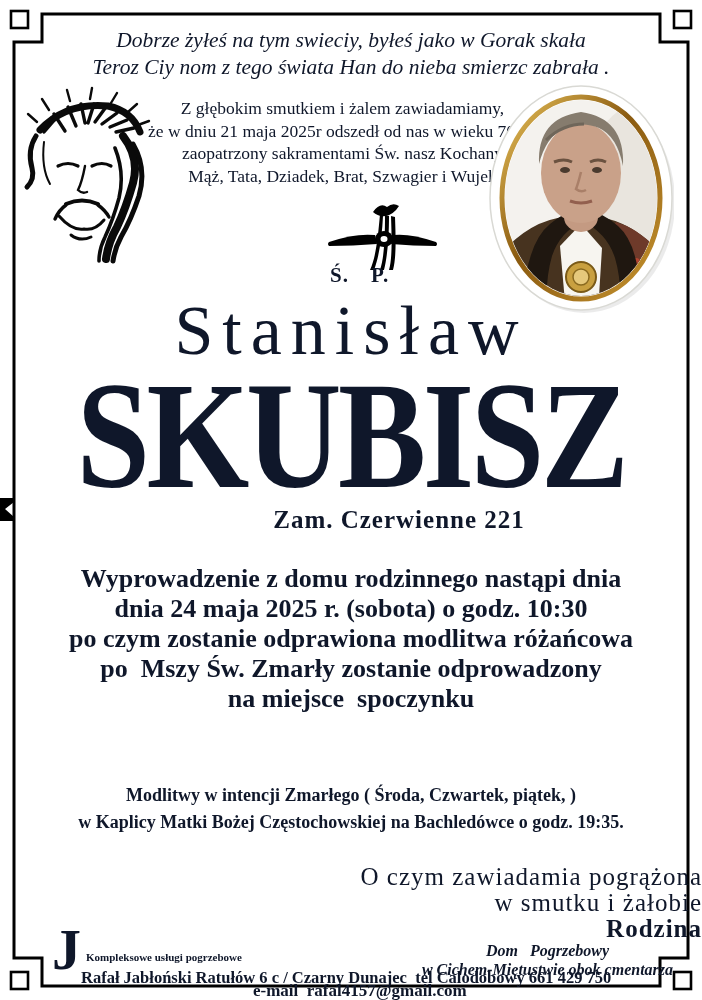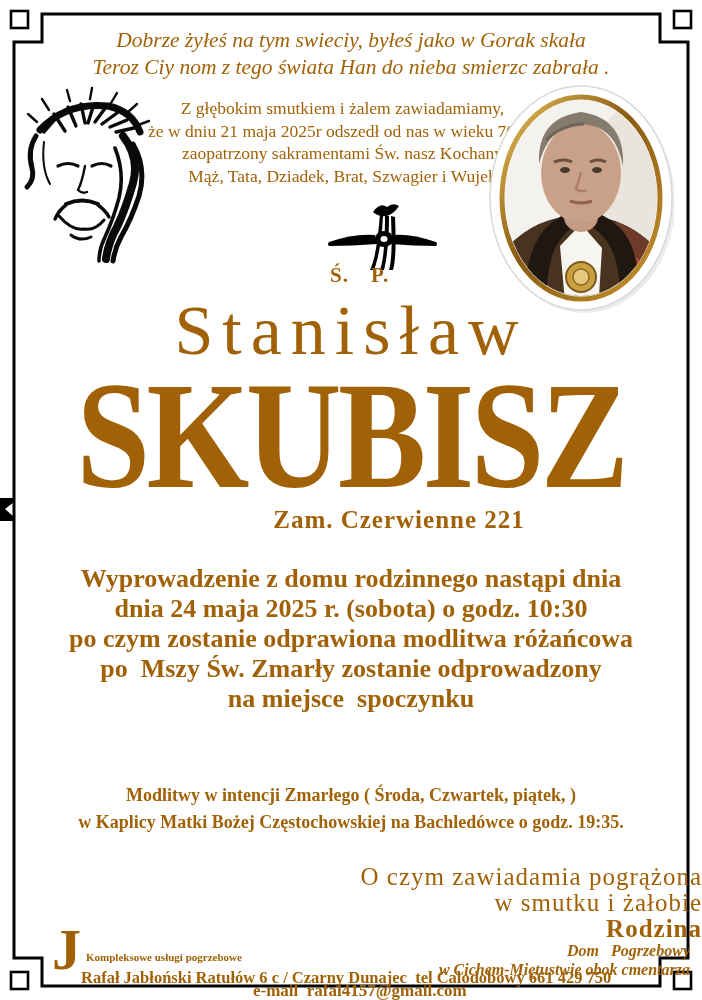--- a/index.html
+++ b/index.html
@@ -1,18 +1,18 @@
 <!DOCTYPE html>
 <html><head>
 <meta charset="utf-8">
 <style>
   html,body{margin:0;padding:0;background:#ffffff;}
   .page{
     position:relative;width:702px;height:1000px;background:#ffffff;overflow:hidden;
-    font-family:"Liberation Serif", serif;color:#a16207;
+    font-family:"Liberation Serif", serif;color:#0f172a;
   }
   .abs{position:absolute;}
   .center{left:0;width:702px;text-align:center;}
   .line{white-space:pre;}
   
   .epitaph{top:27px;font-style:italic;font-size:21.5px;line-height:27px;}
   
   .announce{left:145px;top:97px;width:395px;text-align:center;font-size:17.5px;line-height:22.5px;}
   
   .sp{font-weight:bold;font-size:21px;letter-spacing:1px;}
@@ -28,21 +28,21 @@
   .prayers{top:782px;font-size:18px;line-height:27px;font-weight:bold;}
   .closing{top:864px;font-size:25px;line-height:26px;letter-spacing:1px;text-align:right;}
   .closing .family{font-weight:bold;}
   
   .fh-logo{left:52px;top:928px;display:flex;align-items:flex-start;font-weight:bold;}
   .fh-logo .big-j{font-size:58px;line-height:44px;}
   .fh-logo .rest{font-size:34px;line-height:40px;letter-spacing:2px;}
   .fh-tagline{left:86px;top:951px;font-size:11px;font-weight:bold;}
   .fh-contact{left:44px;top:968px;font-size:16.5px;font-weight:bold;padding-left:37px;}
   .fh-email{left:253px;top:981px;font-size:17px;font-weight:bold;}
-  .chapel{left:405px;top:941px;width:285px;text-align:right;font-style:italic;font-weight:bold;
+  .chapel{left:405px;top:941px;width:285px;text-align:center;font-style:italic;font-weight:bold;
           font-size:16px;line-height:19px;}
   svg{display:block;}
 </style>
 </head>
 <body>
 
 <div class="page">
 
   <svg class="abs" style="left:0;top:0;" width="702" height="1000" viewBox="0 0 702 1000">
     <path d="M42,14 H660 V42 H688 V958 H660 V986 H42 V958 H14 V42 H42 Z" fill="none" stroke="#000" stroke-width="3"></path>

